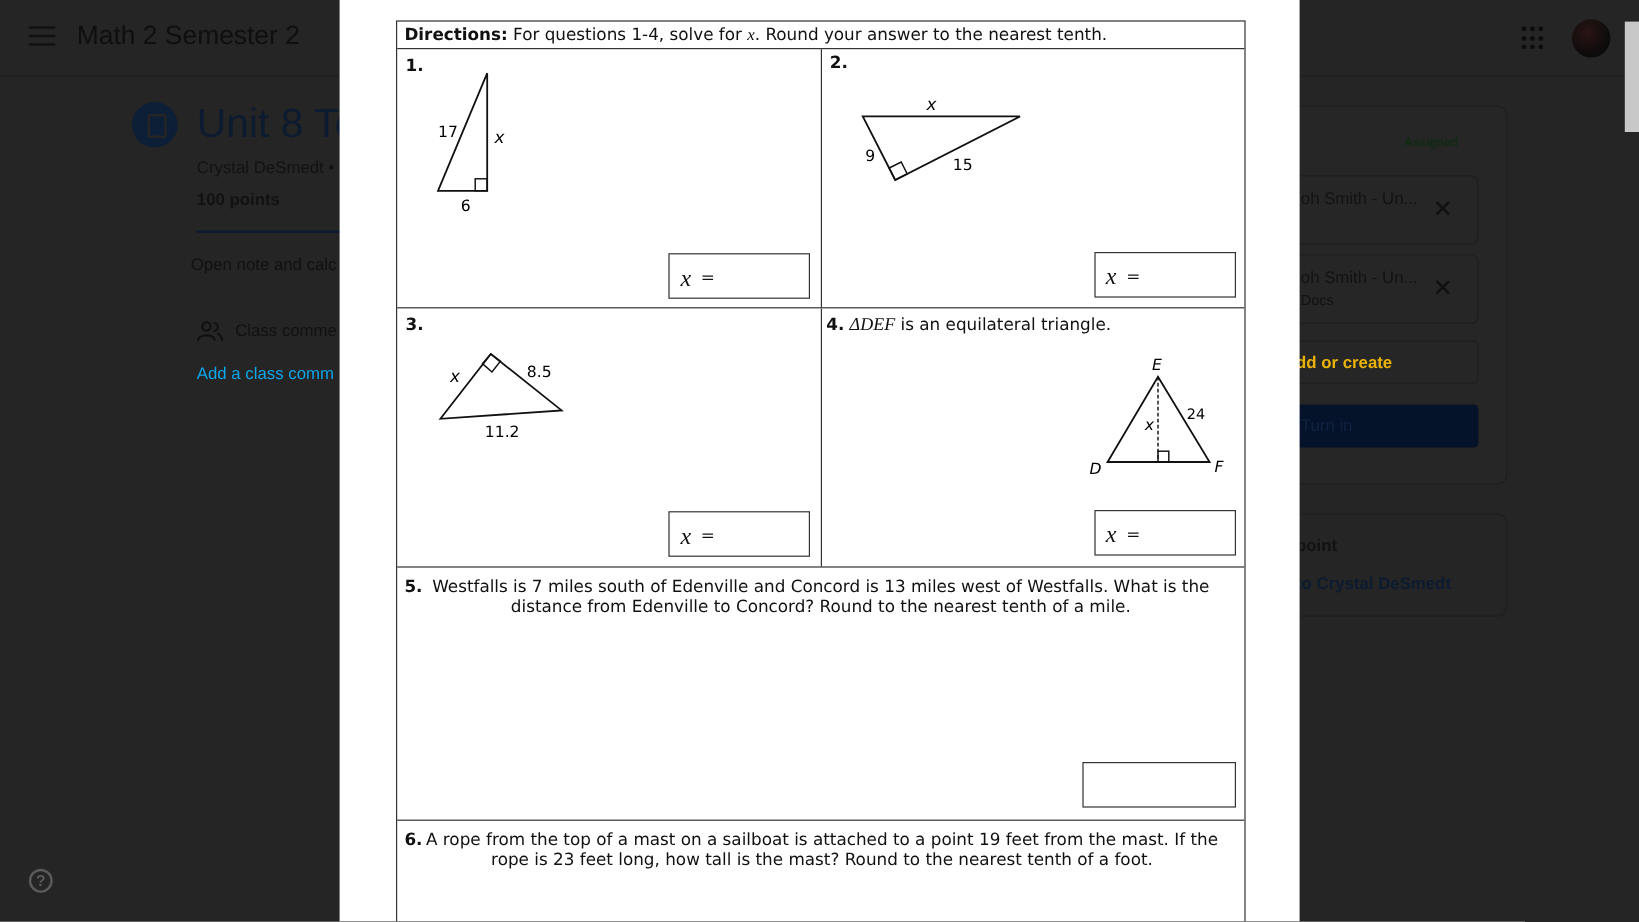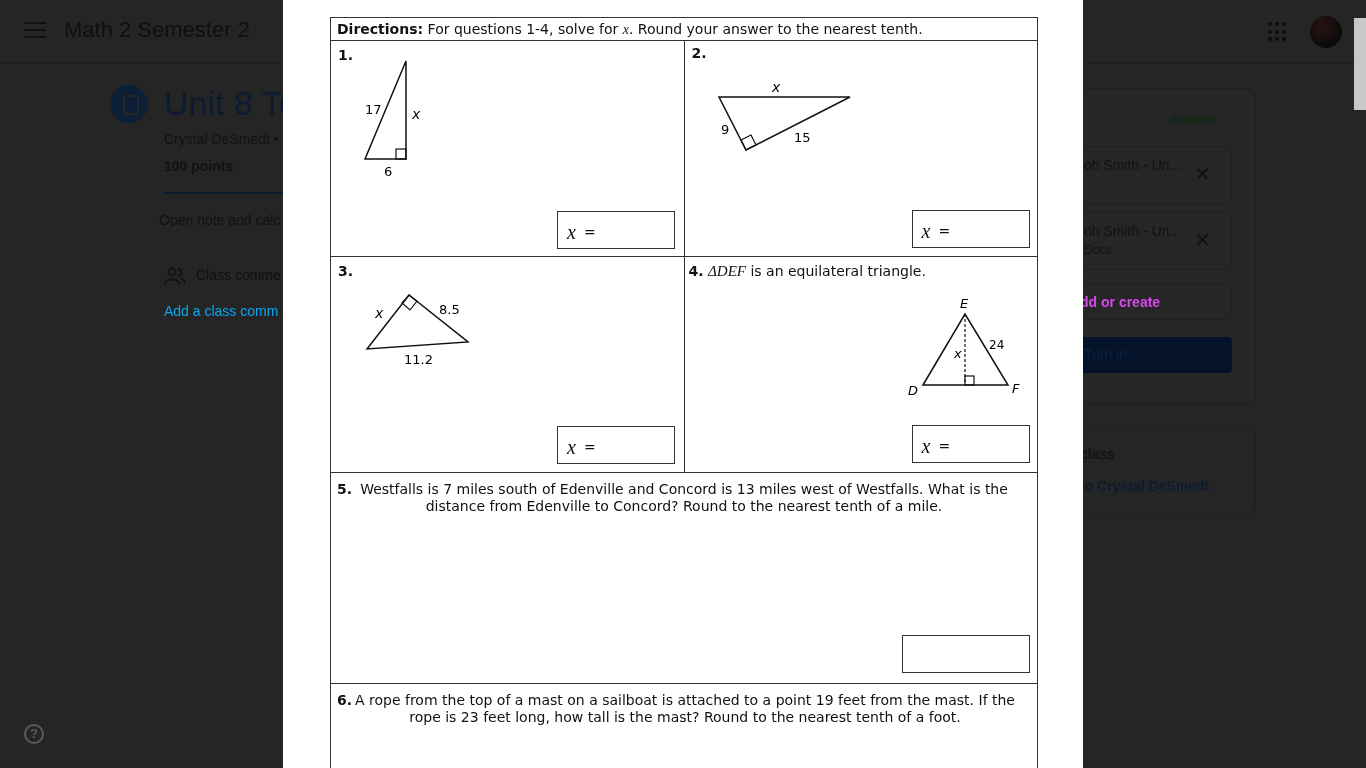--- a/index.html
+++ b/index.html
@@ -27,21 +27,21 @@
     .class-comments { position: absolute; left: 196px; top: 267px; font-size: 14px; color: #111; white-space: nowrap; }
     .add-comment { position: absolute; left: 164px; top: 303px; font-size: 14px; color: #0ea5e9; white-space: nowrap; }
 
     .side-card { position: absolute; left: 1050px; top: 88px; width: 206px; height: 316px; border: 1px solid #1f1f1f; border-radius: 8px; background: #262626; }
     .assigned { position: absolute; left: 1170px; top: 114px; font-size: 10px; color: #0e2a12; font-weight: bold; }
     .att { position: absolute; left: 1050px; width: 182px; height: 58px; border: 1px solid #1f1f1f; border-radius: 6px; }
     .att-title { position: absolute; left: 1084px; font-size: 14px; color: #121212; white-space: nowrap; }
     .att-sub { position: absolute; left: 1084px; font-size: 12px; color: #121212; }
     .att-close { position: absolute; left: 1194px; font-size: 20px; color: #101010; }
     .add-create { position: absolute; left: 1050px; top: 284px; width: 182px; height: 36px; border: 1px solid #1f1f1f; border-radius: 4px; }
-    .add-create-label { position: absolute; left: 1080px; top: 294px; font-size: 14px; color: #d946ef; font-weight: bold; }
+    .add-create-label { position: absolute; left: 1080px; top: 294px; font-size: 14px; color: #eab308; font-weight: bold; }
     .turn-in { position: absolute; left: 1050px; top: 337px; width: 182px; height: 36px; border-radius: 4px; background: #05132a; }
     .turn-in-label { position: absolute; left: 1084px; top: 346px; font-size: 14px; color: #0f2340; }
     .side-card2 { position: absolute; left: 1050px; top: 428px; width: 206px; height: 86px; border: 1px solid #1f1f1f; border-radius: 8px; }
     .private-title { position: absolute; left: 1080px; top: 446px; font-size: 14px; color: #121212; font-weight: bold; }
     .private-add { position: absolute; left: 1080px; top: 478px; font-size: 14px; color: #0c1b30; font-weight: bold; white-space: nowrap; }
     .help-icon { position: absolute; left: 24px; top: 724px; width: 20px; height: 20px; border: 2px solid #5a5a5a; border-radius: 50%; color: #5a5a5a; font-size: 13px; font-weight: bold; text-align: center; line-height: 16px; }
 
     .scrollbar { position: absolute; left: 1354px; top: 18px; width: 12px; height: 92px; background: #c8c8c8; }
 
     
@@ -110,21 +110,21 @@
   <div class="att" style="top:212px"></div>
   <div class="att-title" style="top:223px">oh Smith - Un...</div>
   <div class="att-sub" style="top:243px">Docs</div>
   <div class="att-close" style="top:228px">✕</div>
   <div class="add-create"></div>
   <div class="add-create-label">dd or create</div>
   <div class="turn-in"></div>
   <div class="turn-in-label">Turn in</div>
 
   <div class="side-card2"></div>
-  <div class="private-title">class</div>
+  <div class="private-title">point</div>
   <div class="private-add">to Crystal DeSmedt</div>
 
   <div class="help-icon">?</div>
 </div>
 
 <div class="scrollbar"></div>
 
 <div class="viewer">
   <div class="worksheet">
     <div class="directions">

